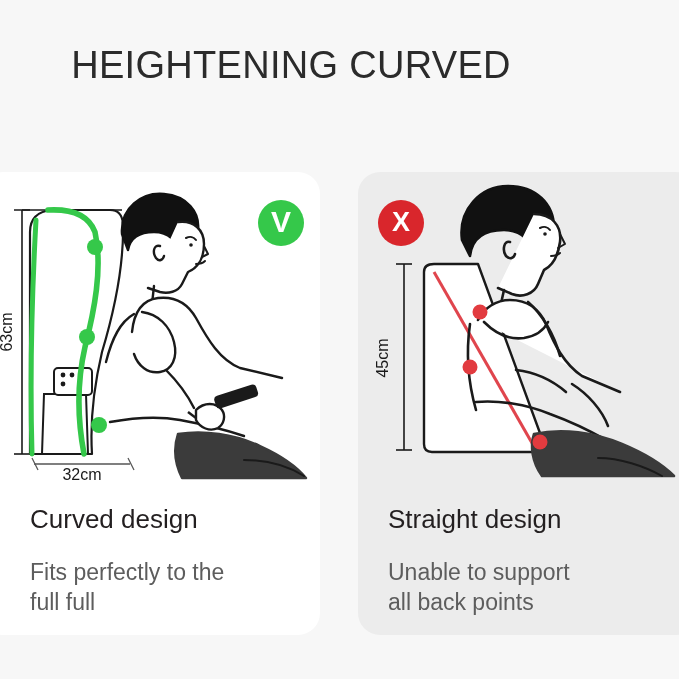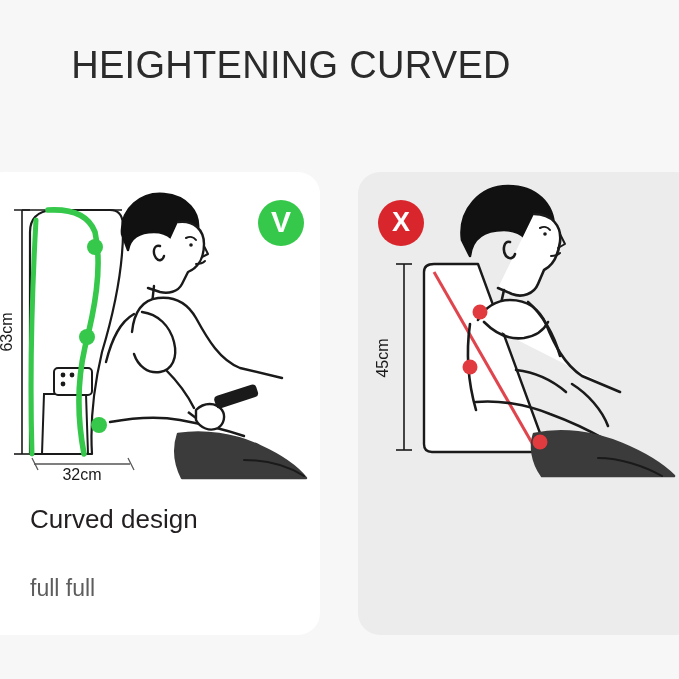--- a/index.html
+++ b/index.html
@@ -101,21 +101,21 @@
     position: absolute;
     left: 48px;
     top: 332px;
     width: 280px;
   }
   .panel-right .caption { left: 30px; }
   .caption-title {
     font-family: "Liberation Sans", sans-serif;
     font-size: 26px;
     color: #231f20;
-    margin-bottom: 8px;
+    margin-bottom: 22px;
     white-space: nowrap;
   }
   .caption-sub {
     font-family: "Liberation Sans", sans-serif;
     font-size: 23px;
     color: #5d5d5d;
     line-height: 1.32;
   }
 
   
@@ -220,21 +220,21 @@
       </svg>
     </div>
 
     <div class="badge badge-ok">
       <span>V</span>
     </div>
 
     <div class="caption">
       <div class="caption-title">Curved design</div>
       <div class="caption-sub">
-        <br>
+        <span>Fits perfectly to the</span><br>
         <span>full full</span>
       </div>
     </div>
   </div>
 
   <div class="panel panel-right">
 
     <div class="panel-art">
       <svg viewBox="0 0 339 330" xmlns="http://www.w3.org/2000/svg">
 
@@ -290,14 +290,21 @@
         <circle cx="122" cy="140" r="7.5" fill="#e23b3f"></circle>
         <circle cx="112" cy="195" r="7.5" fill="#e23b3f"></circle>
         <circle cx="182" cy="270" r="7.5" fill="#e23b3f"></circle>
       </svg>
     </div>
 
     <div class="badge badge-no">
       <span>X</span>
     </div>
 
+    <div class="caption">
+      <div class="caption-title">Straight design</div>
+      <div class="caption-sub">
+        <span>Unable to support</span><br>
+        <span>all back points</span>
+      </div>
+    </div>
   </div>
 </div>
 
 </body></html>

